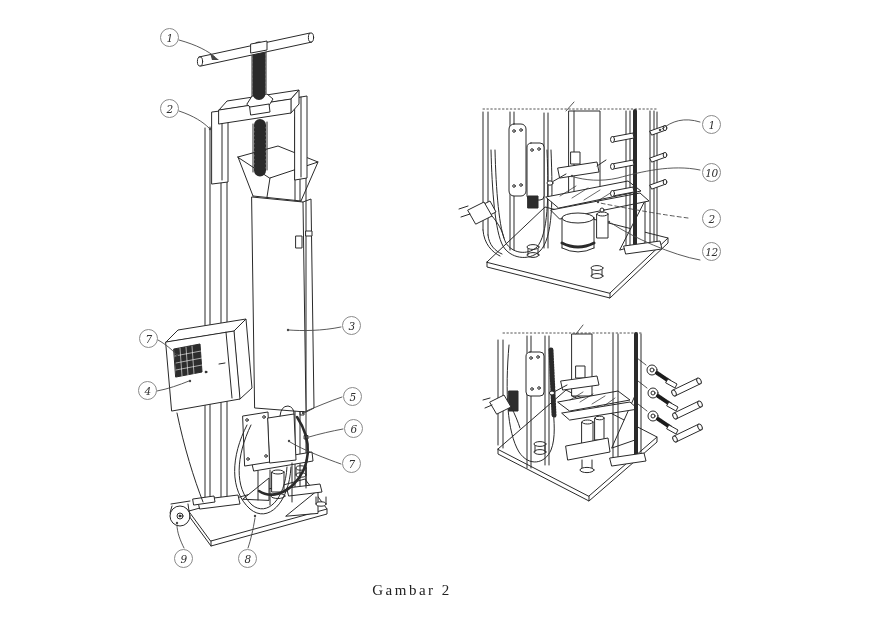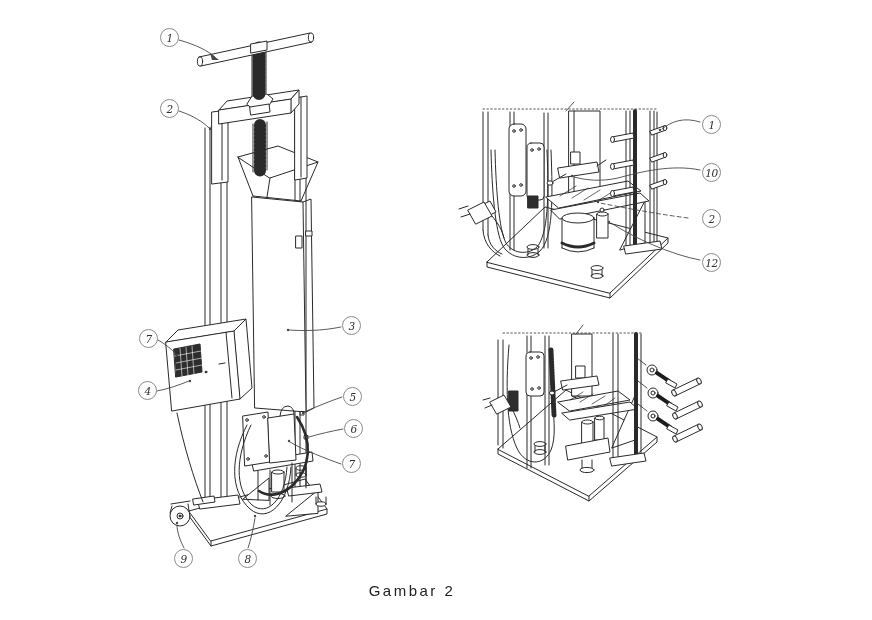--- a/index.html
+++ b/index.html
@@ -4,21 +4,21 @@
 <style>
   html,body{margin:0;padding:0;background:#fff;}
   #stage{position:relative;width:872px;height:620px;background:#ffffff;overflow:hidden;
          font-family:"DejaVu Sans","Liberation Sans",sans-serif;}
   svg{position:absolute;left:0;top:0;}
   .callout{position:absolute;width:19px;height:19px;border:1px solid #8b8b8b;border-radius:50%;
            box-sizing:border-box;display:flex;align-items:center;justify-content:center;
            font:italic 10.5px "DejaVu Serif","Liberation Serif",serif;color:#2e2e2e;
            background:rgba(255,255,255,0.85);letter-spacing:-0.5px;}
   .caption{position:absolute;left:352px;top:582px;width:120px;text-align:center;
-           font-family:Liberation Sans, sans-serif;font-size:15px;
+           font-family:Liberation Serif, serif;font-size:15px;
            letter-spacing:2.5px;color:#222;}
 </style>
 </head>
 <body>
 
 <div id="stage">
 
 <svg width="872" height="620" viewBox="0 0 872 620">
 <g stroke="#2a2a2a" stroke-width="1" fill="none" stroke-linejoin="round" stroke-linecap="round">
 
@@ -332,17 +332,17 @@
 <div class="callout" style="left:343px;top:387px">5</div>
 <div class="callout" style="left:344px;top:419px">6</div>
 <div class="callout" style="left:342px;top:454px">7</div>
 <div class="callout" style="left:238px;top:549px">8</div>
 <div class="callout" style="left:174px;top:549px">9</div>
 <div class="callout" style="left:139px;top:329px">7</div>
 
 <div class="callout" style="left:702px;top:115px">1</div>
 <div class="callout" style="left:702px;top:163px">10</div>
 <div class="callout" style="left:702px;top:209px">2</div>
-<div class="callout" style="left:702px;top:253px">12</div>
+<div class="callout" style="left:702px;top:242px">12</div>
 
 <div class="caption">Gambar 2</div>
 
 </div>
 
 </body></html>

